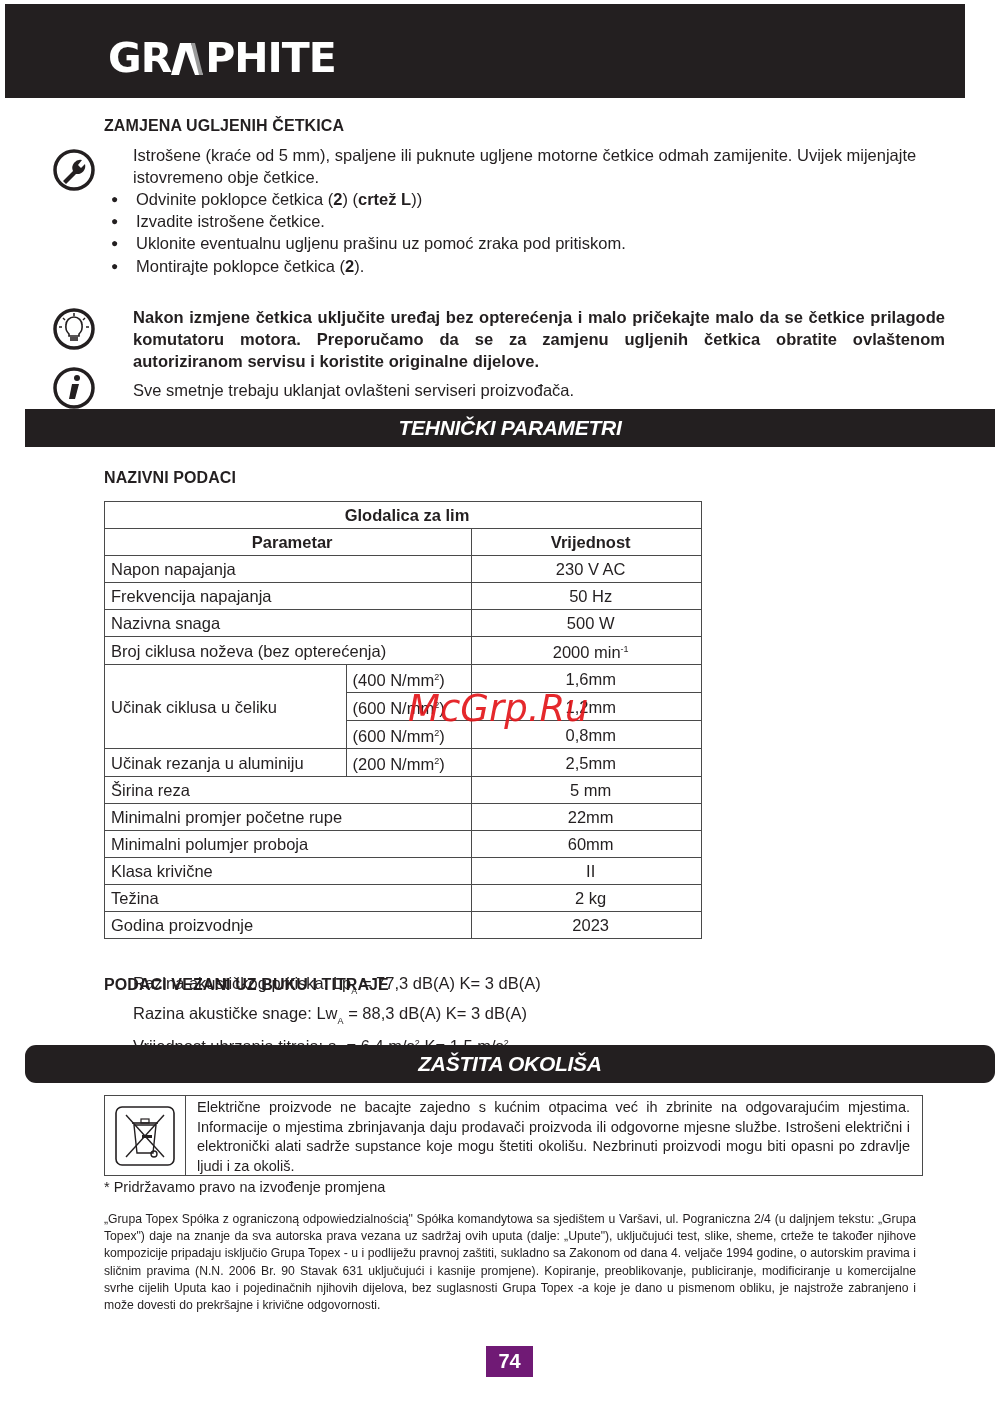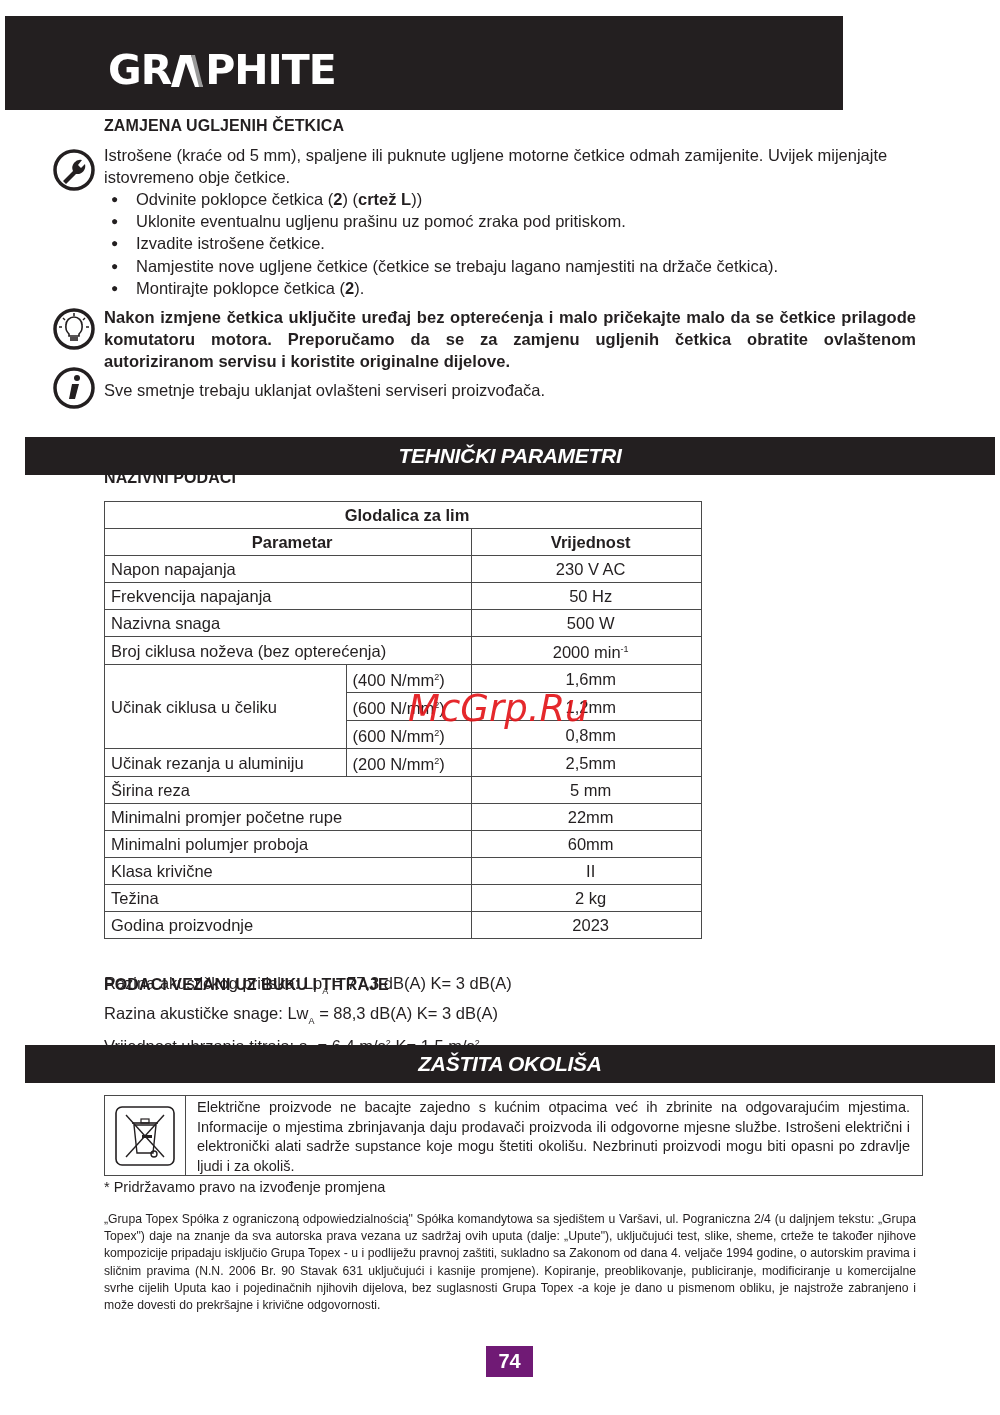--- a/index.html
+++ b/index.html
@@ -1,26 +1,26 @@
 <!DOCTYPE html>
 <html><head>
 <meta charset="utf-8">
 <style>
   * { box-sizing: border-box; margin: 0; padding: 0; }
   html, body { width: 1000px; height: 1415px; background: #ffffff; }
   body { position: relative; font-family: "Liberation Sans", "DejaVu Sans", sans-serif; color: #231f20; overflow: hidden; }
 
-  .header-bar { position: absolute; left: 5px; top: 16px; width: 838px; height: 94px; background: #231f20; }
+  .header-bar { position: absolute; left: 5px; top: 4px; width: 960px; height: 94px; background: #231f20; }
   .logo { position: absolute; left: 103px; top: 34px; height: 40px; display: flex; align-items: center; }
   .logo-text { font-family: "DejaVu Sans", sans-serif; font-weight: bold; font-size: 41px; color: #ffffff; letter-spacing: -1px; line-height: 40px; }
   .logo-text .slash { display: inline-block; width: 34px; height: 32px; vertical-align: -3px; position: relative; }
 
   .content { position: absolute; left: 104px; width: 812px; }
   .h2 { font-weight: bold; font-size: 16px; letter-spacing: 0.1px; }
-  .body-text { font-size: 16.5px; line-height: 22px; }
+  .body-text { font-size: 16.5px; line-height: 22px; margin-left: 29px; }
   .icon-circle { position: absolute; left: 52px; width: 44px; height: 44px; }
 
   ul.bullets { list-style: none; padding-left: 4px; }
   ul.bullets li { position: relative; padding-left: 28px; font-size: 16.5px; line-height: 22.2px; }
   ul.bullets li::before { content: "\25CF"; position: absolute; left: 3px; top: 0; font-size: 12px; }
 
   .section-bar { position: absolute; left: 25px; width: 970px; height: 38px; background: #231f20; color: #ffffff; text-align: center; font-weight: bold; font-style: italic; font-size: 21px; line-height: 38px; letter-spacing: -0.3px; }
 
   table.spec { position: absolute; left: 104px; top: 501px; width: 598px; border-collapse: collapse; font-size: 16.5px; }
   table.spec td { border: 1.5px solid #4a4a4a; height: 27px; padding: 0 6px; line-height: 24px; }
@@ -60,23 +60,22 @@
   <svg width="44" height="44" viewBox="0 0 44 44">
     <circle cx="22" cy="22" r="19" fill="none" stroke="#231f20" stroke-width="3.5"></circle>
     <path d="M11 33 L21 23 A8 8 0 0 1 30 12 L26 17 L29 20 L33 16 A8 8 0 0 1 24 26 L14 36 Z" fill="#231f20"></path>
   </svg>
 </div>
 
 <div class="content body-text" style="top:144px;">Istrošene (kraće od 5 mm), spaljene ili puknute ugljene motorne četkice odmah zamijenite. Uvijek mijenjajte istovremeno obje četkice.</div>
 
 <ul class="content bullets" style="top:188px;">
   <li><span>Odvinite poklopce četkica (</span><b>2</b><span>) (</span><b>crtež L</b><span>))</span></li>
+  <li>Izvadite istrošene četkice.</li>
   <li>Uklonite eventualnu ugljenu prašinu uz pomoć zraka pod pritiskom.</li>
-  <li>Izvadite istrošene četkice.</li>
-  <li>Namjestite nove ugljene četkice (četkice se trebaju lagano namjestiti na držače četkica).</li>
   <li><span>Montirajte poklopce četkica (</span><b>2</b><span>).</span></li>
 </ul>
 
 <div class="icon-circle" style="top:307px;">
   <svg width="44" height="44" viewBox="0 0 44 44">
     <circle cx="22" cy="22" r="19" fill="none" stroke="#231f20" stroke-width="3.5"></circle>
     <path d="M17 27 Q13 23 14 18 A8 8 0 0 1 30 18 Q31 23 27 27 L27 29 L17 29 Z" fill="none" stroke="#231f20" stroke-width="1.6"></path>
     <line x1="18" y1="31" x2="26" y2="31" stroke="#231f20" stroke-width="1.6"></line>
     <line x1="18" y1="33" x2="26" y2="33" stroke="#231f20" stroke-width="1.6"></line>
     <line x1="22" y1="6" x2="22" y2="9" stroke="#231f20" stroke-width="1.5"></line>
@@ -92,21 +91,21 @@
 <div class="icon-circle" style="top:366px;">
   <svg width="44" height="44" viewBox="0 0 44 44">
     <circle cx="22" cy="22" r="19" fill="none" stroke="#231f20" stroke-width="3.5"></circle>
     <circle cx="25" cy="12" r="3" fill="#231f20"></circle>
     <path d="M20 18 L27 18 L23 33 L17 33 Z" fill="#231f20"></path>
   </svg>
 </div>
 
 <div class="content body-text" style="top:379px;">Sve smetnje trebaju uklanjat ovlašteni serviseri proizvođača.</div>
 
-<div class="section-bar" style="top:409px;margin-top:28px;">TEHNIČKI PARAMETRI</div>
+<div class="section-bar" style="top:409px;">TEHNIČKI PARAMETRI</div>
 
 <div class="content h2" style="top:469px;">NAZIVNI PODACI</div>
 
 <table class="spec">
   <colgroup>
       <col style="width:242px">
       <col style="width:126px">
       <col style="width:230px">
     </colgroup>
   <tbody>
@@ -181,21 +180,21 @@
 <div class="watermark">McGrp.Ru</div>
 
 <div class="content h2" style="top:976px;">PODACI VEZANI UZ BUKU I TITRAJE</div>
 
 <div class="content body-text" style="top:972px;">
   <div><span>Razina akustičkog pritiska: Lp</span><sub>A</sub><span> = 77,3 dB(A) K= 3 dB(A)</span></div>
   <div><span>Razina akustičke snage: Lw</span><sub>A</sub><span> = 88,3 dB(A) K= 3 dB(A)</span></div>
   <div><span>Vrijednost ubrzanja titraja: a</span><sub>h</sub><span> = 6,4 m/s</span><sup>2</sup><span> K= 1,5 m/s</span><sup>2</sup></div>
 </div>
 
-<div class="section-bar" style="top:1045px;">ZAŠTITA OKOLIŠA</div>
+<div class="section-bar" style="top:1045px;border-radius:11px;">ZAŠTITA OKOLIŠA</div>
 
 <div class="env-box">
   <div class="env-icon-cell">
     <svg width="62" height="62" viewBox="0 0 62 62">
       <rect x="2" y="2" width="58" height="58" rx="6" fill="none" stroke="#231f20" stroke-width="1.6"></rect>
       <line x1="12" y1="10" x2="50" y2="52" stroke="#231f20" stroke-width="1.4"></line>
       <line x1="50" y1="10" x2="12" y2="52" stroke="#231f20" stroke-width="1.4"></line>
       <path d="M20 20 L42 20 L39 48 L23 48 Z" fill="none" stroke="#231f20" stroke-width="1.4"></path>
       <line x1="18" y1="18" x2="44" y2="18" stroke="#231f20" stroke-width="1.6"></line>
       <rect x="27" y="14" width="8" height="4" fill="none" stroke="#231f20" stroke-width="1.2"></rect>

